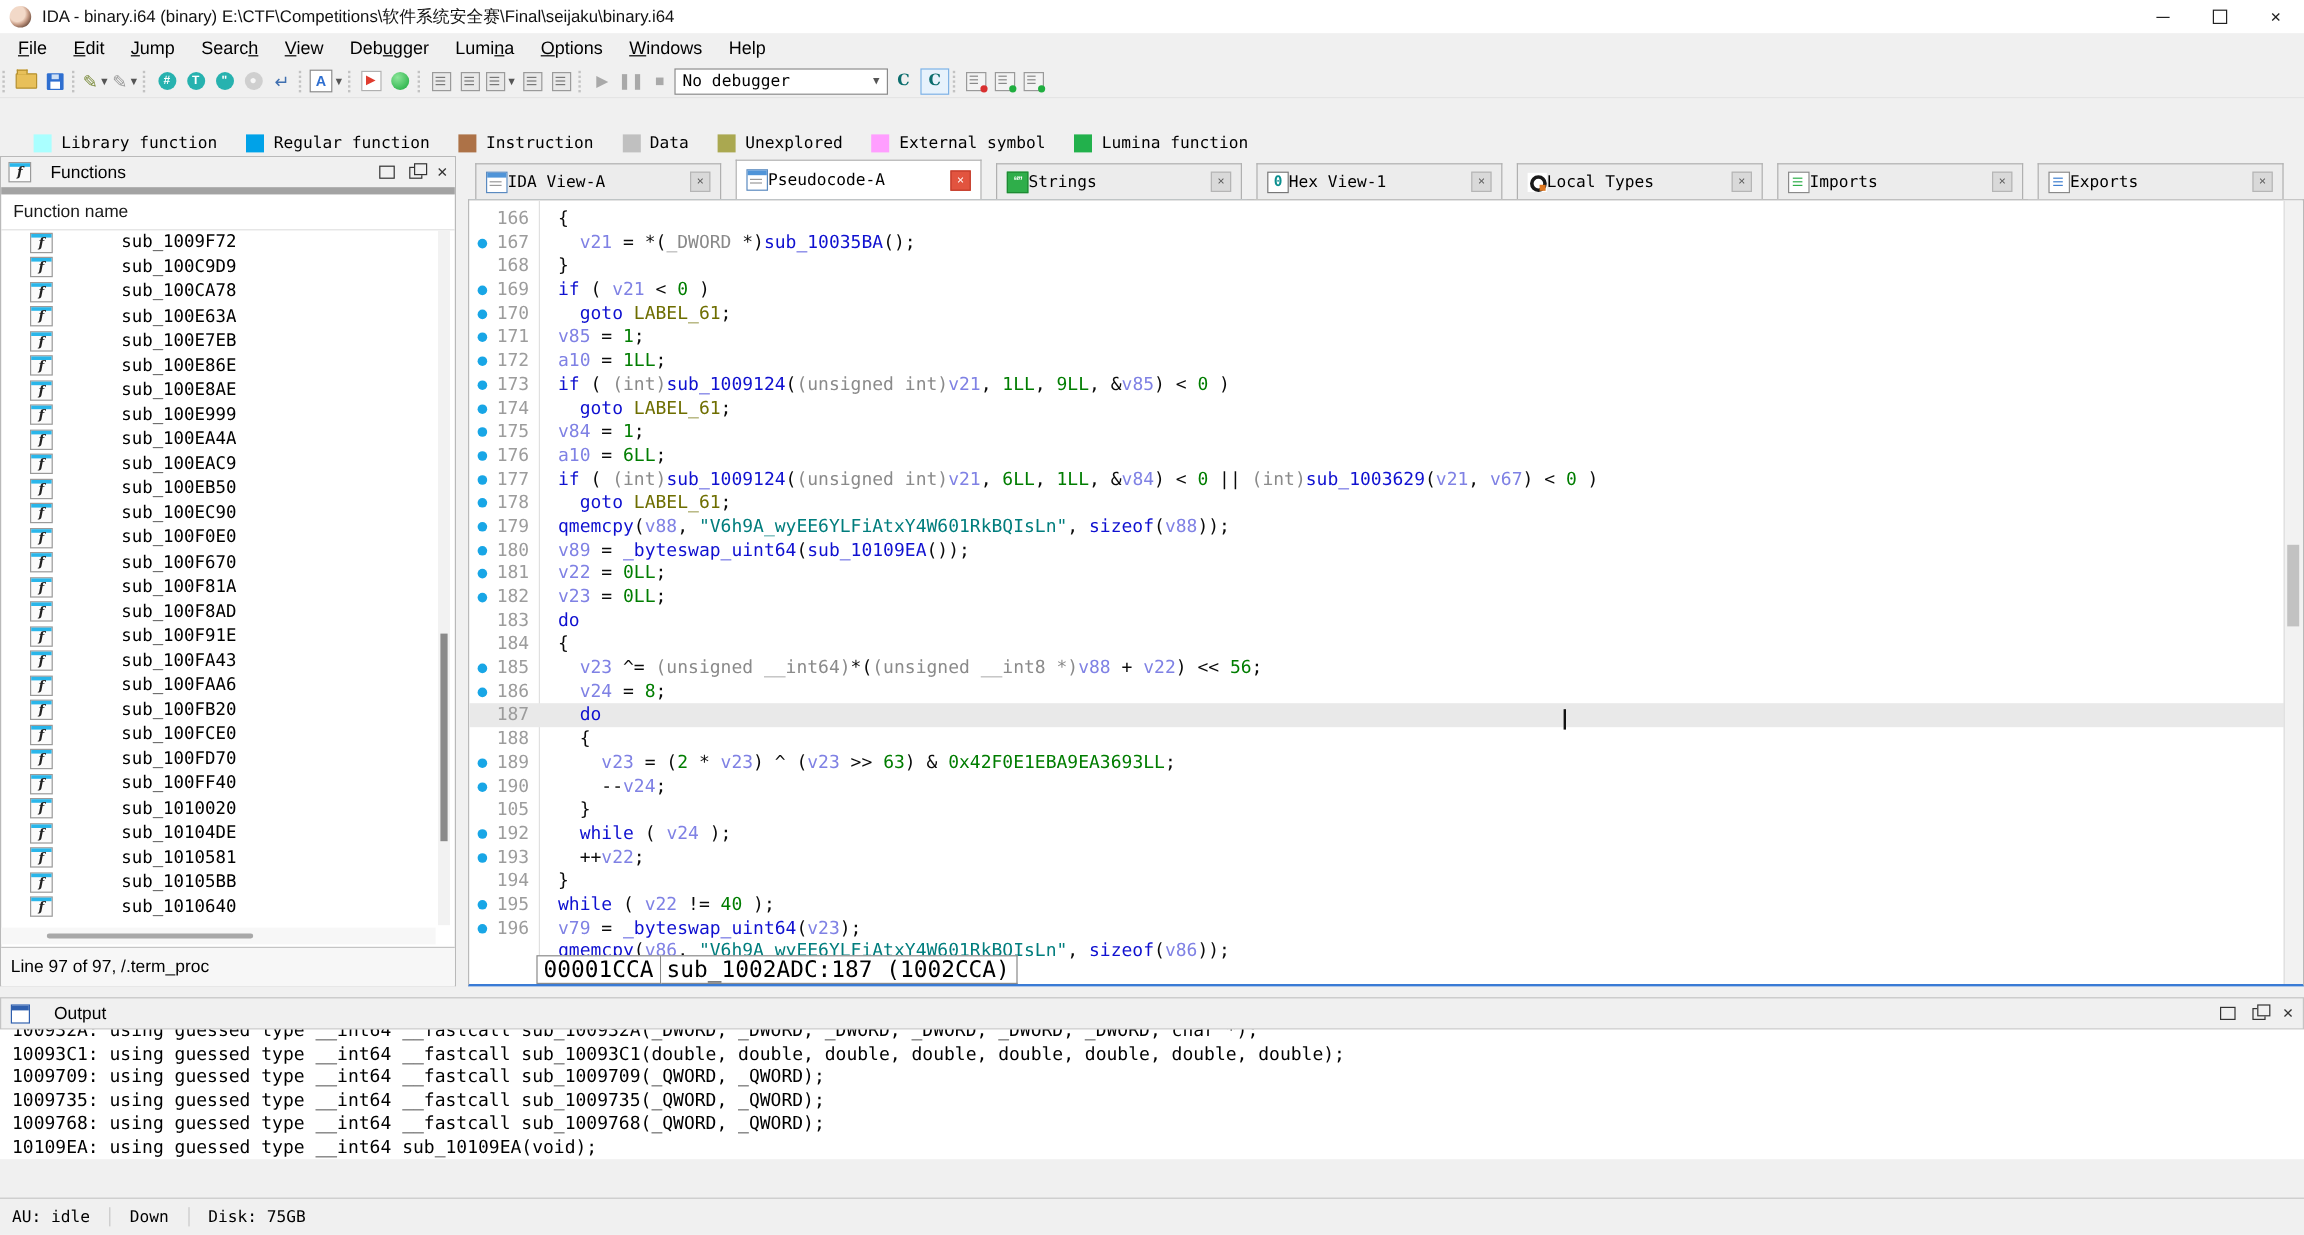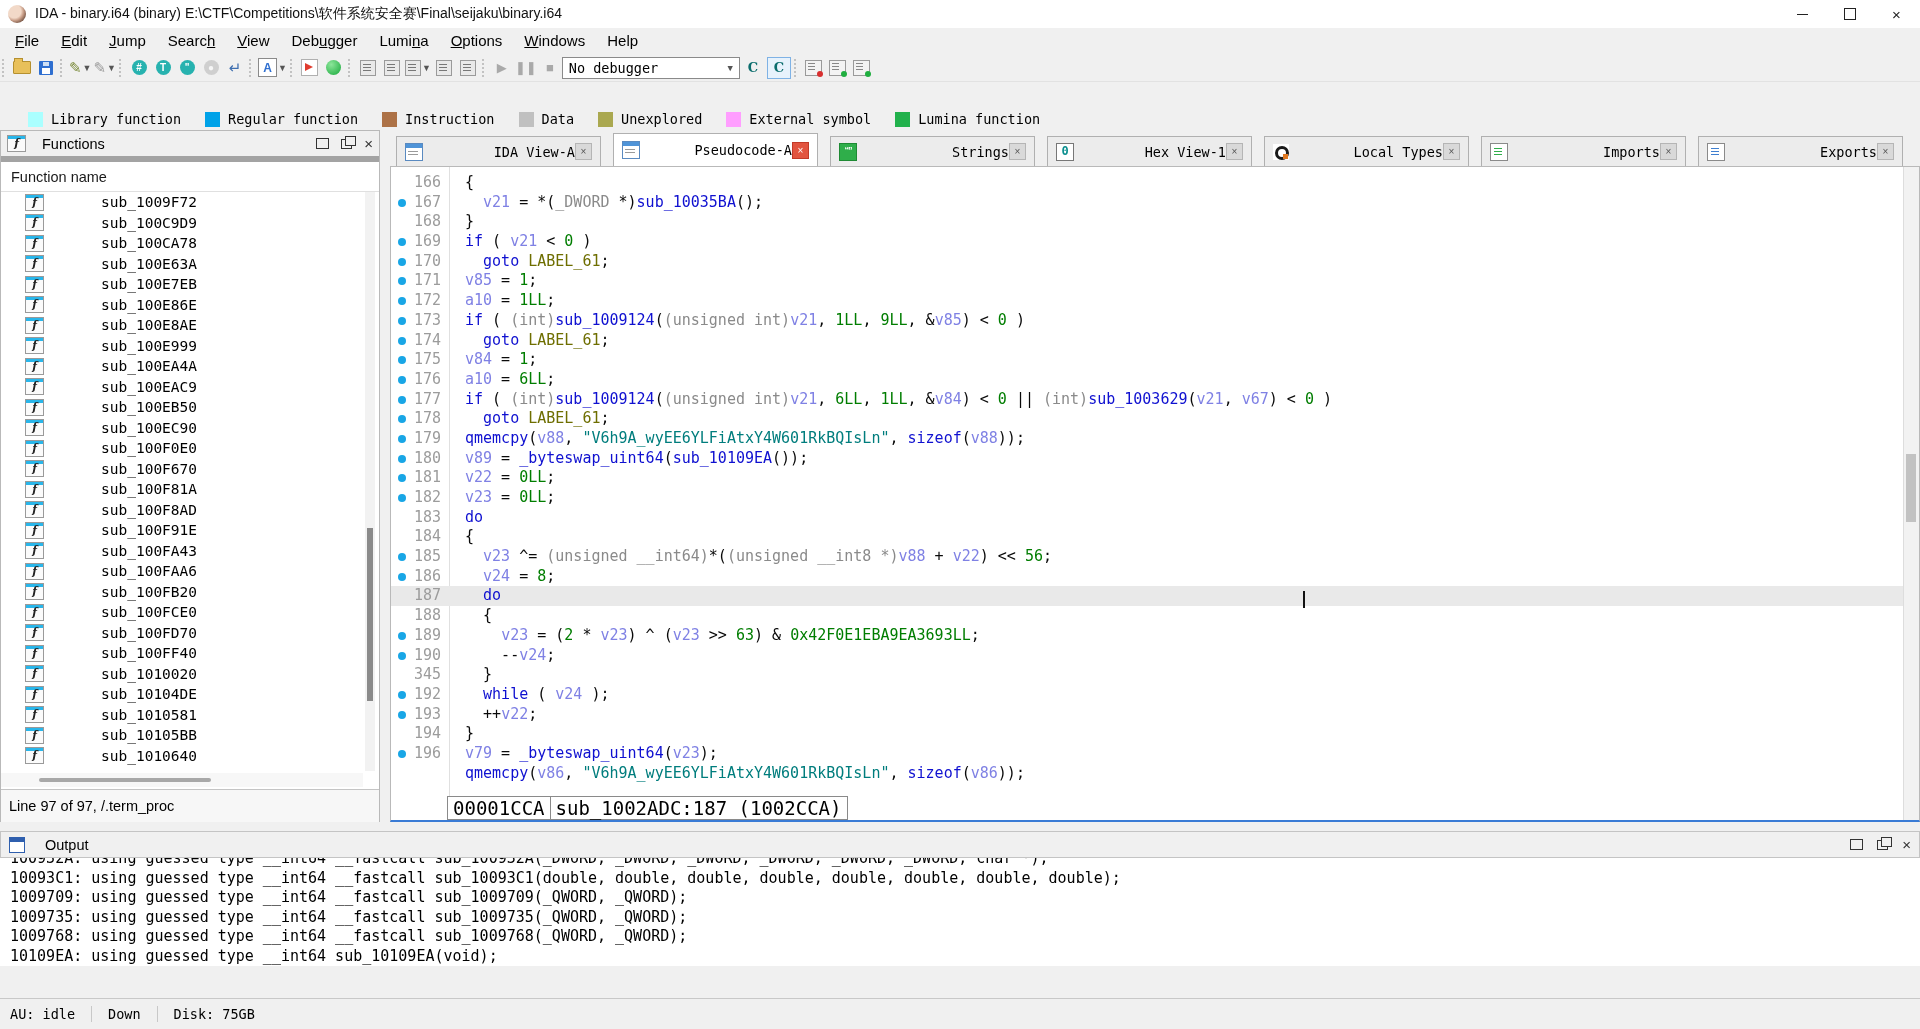--- a/index.html
+++ b/index.html
@@ -81,21 +81,21 @@
   .fvthumb{position:absolute;left:2px;top:336px;width:6px;height:173px;background:#8a8a8a;}
   .fhscroll{position:absolute;left:0;top:642px;width:362px;height:14px;background:#f7f7f7;}
   .fhthumb{position:absolute;left:38px;top:5px;width:172px;height:4px;background:#a8a8a8;border-radius:2px;}
   .fstatus{position:absolute;left:0;top:658px;width:100%;height:33px;border-top:1px solid #c4c4c4;background:#f7f7f7;display:flex;align-items:center;padding-left:8px;box-sizing:border-box;font-size:14.5px;}
   .splitter{position:absolute;left:380px;top:0;width:10px;height:692px;background:#f0f0f0;}
   
   .rightpanel{position:absolute;left:390px;top:0;width:1530px;height:692px;}
   .tabbar{position:absolute;left:0;top:0;width:100%;height:36px;display:flex;align-items:flex-end;padding-left:6px;box-sizing:border-box;}
   .tab{height:30px;display:flex;align-items:center;border:1px solid #b0b0b0;border-bottom:none;background:#ececec;margin-right:12px;padding:0 8px;box-sizing:border-box;min-width:205px;}
   .tab.active{background:#fff;height:33px;}
-  .tab .tlabel{flex:1;text-align:right;font-family:"DejaVu Sans Mono",monospace;font-size:13.5px;}
+  .tab .tlabel{flex:1;text-align:left;font-family:"DejaVu Sans Mono",monospace;font-size:13.5px;}
   .tclose{width:15px;height:15px;background:#d9d9d9;border:1px solid #b5b5b5;color:#555;font-size:10px;display:flex;align-items:center;justify-content:center;flex:none;}
   .tab.active .tclose{background:#e2543f;border-color:#c23a28;color:#fff;}
   .ticon{width:16px;height:16px;position:relative;flex:none;}
   .icon-ida-view,.icon-pseudocode{border:1px solid #5a8ac0;background:#fff;}
   .icon-ida-view:before,.icon-pseudocode:before{content:"";position:absolute;left:0;top:0;width:100%;height:4px;background:#4f94d8;}
   .icon-ida-view:after,.icon-pseudocode:after{content:"";position:absolute;left:2px;top:7px;width:10px;height:1px;background:#9a9a9a;box-shadow:0 3px 0 #9a9a9a;}
   .icon-strings{background:#2fae4a;border:1px solid #1e8a33;}
   .icon-strings:after{content:"\201C\201D";position:absolute;left:0;top:1px;width:100%;text-align:center;color:#fff;font-size:9px;font-weight:bold;letter-spacing:-1px;}
   .icon-hex{border:1px solid #777;background:#fff;}
   .icon-hex:after{content:"0";position:absolute;width:100%;text-align:center;top:0;color:#0b8f8f;font-weight:bold;font-size:12px;font-family:"DejaVu Sans Mono",monospace;}
@@ -529,24 +529,25 @@
           <div class="cline"><div class="cdot"></div><div class="cnum">181</div><div class="ctext"><span class="tk-v">v22</span><span class="tk-p"> = </span><span class="tk-n">0LL</span><span class="tk-p">;</span></div></div>
           <div class="cline"><div class="cdot"></div><div class="cnum">182</div><div class="ctext"><span class="tk-v">v23</span><span class="tk-p"> = </span><span class="tk-n">0LL</span><span class="tk-p">;</span></div></div>
           <div class="cline"><div class="cnum">183</div><div class="ctext"><span class="tk-k">do</span></div></div>
           <div class="cline"><div class="cnum">184</div><div class="ctext"><span class="tk-p">{</span></div></div>
           <div class="cline"><div class="cdot"></div><div class="cnum">185</div><div class="ctext"><span class="tk-p">  </span><span class="tk-v">v23</span><span class="tk-p"> ^= </span><span class="tk-t">(unsigned __int64)</span><span class="tk-p">*(</span><span class="tk-t">(unsigned __int8 *)</span><span class="tk-v">v88</span><span class="tk-p"> + </span><span class="tk-v">v22</span><span class="tk-p">) &lt;&lt; </span><span class="tk-n">56</span><span class="tk-p">;</span></div></div>
           <div class="cline"><div class="cdot"></div><div class="cnum">186</div><div class="ctext"><span class="tk-p">  </span><span class="tk-v">v24</span><span class="tk-p"> = </span><span class="tk-n">8</span><span class="tk-p">;</span></div></div>
           <div class="cline hl"><div class="cnum">187</div><div class="ctext"><span class="tk-p">  </span><span class="tk-k">do</span></div></div>
           <div class="cline"><div class="cnum">188</div><div class="ctext"><span class="tk-p">  {</span></div></div>
           <div class="cline"><div class="cdot"></div><div class="cnum">189</div><div class="ctext"><span class="tk-p">    </span><span class="tk-v">v23</span><span class="tk-p"> = (</span><span class="tk-n">2</span><span class="tk-p"> * </span><span class="tk-v">v23</span><span class="tk-p">) ^ (</span><span class="tk-v">v23</span><span class="tk-p"> &gt;&gt; </span><span class="tk-n">63</span><span class="tk-p">) &amp; </span><span class="tk-n">0x42F0E1EBA9EA3693LL</span><span class="tk-p">;</span></div></div>
           <div class="cline"><div class="cdot"></div><div class="cnum">190</div><div class="ctext"><span class="tk-p">    --</span><span class="tk-v">v24</span><span class="tk-p">;</span></div></div>
-          <div class="cline"><div class="cnum">345</div><div class="ctext"><span class="tk-p">  }</span></div></div>
+          <div class="cline"><div class="cnum">105</div><div class="ctext"><span class="tk-p">  }</span></div></div>
           <div class="cline"><div class="cdot"></div><div class="cnum">192</div><div class="ctext"><span class="tk-p">  </span><span class="tk-k">while</span><span class="tk-p"> ( </span><span class="tk-v">v24</span><span class="tk-p"> );</span></div></div>
           <div class="cline"><div class="cdot"></div><div class="cnum">193</div><div class="ctext"><span class="tk-p">  ++</span><span class="tk-v">v22</span><span class="tk-p">;</span></div></div>
           <div class="cline"><div class="cnum">194</div><div class="ctext"><span class="tk-p">}</span></div></div>
+          <div class="cline"><div class="cdot"></div><div class="cnum">195</div><div class="ctext"><span class="tk-k">while</span><span class="tk-p"> ( </span><span class="tk-v">v22</span><span class="tk-p"> != </span><span class="tk-n">40</span><span class="tk-p"> );</span></div></div>
           <div class="cline"><div class="cdot"></div><div class="cnum">196</div><div class="ctext"><span class="tk-v">v79</span><span class="tk-p"> = </span><span class="tk-f">_byteswap_uint64</span><span class="tk-p">(</span><span class="tk-v">v23</span><span class="tk-p">);</span></div></div>
           <div class="cline"><div class="cnum"></div><div class="ctext"><span class="tk-f">qmemcpy</span><span class="tk-p">(</span><span class="tk-v">v86</span><span class="tk-p">, </span><span class="tk-s">"V6h9A_wyEE6YLFiAtxY4W601RkBQIsLn"</span><span class="tk-p">, </span><span class="tk-k">sizeof</span><span class="tk-p">(</span><span class="tk-v">v86</span><span class="tk-p">));</span></div></div>
         </div>
       <div class="caret"></div>
       <div class="addrbar">
         <div class="addrcell">00001CCA</div>
         <div class="addrcell">sub_1002ADC:187 (1002CCA)</div>
       </div>
       <div class="cvscroll">
           <div class="cvthumb"></div>

